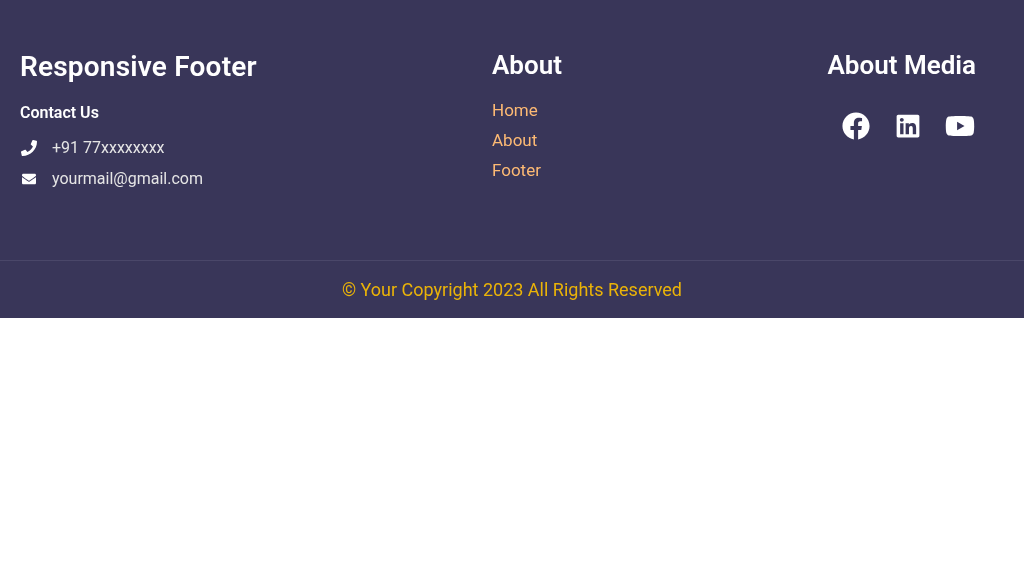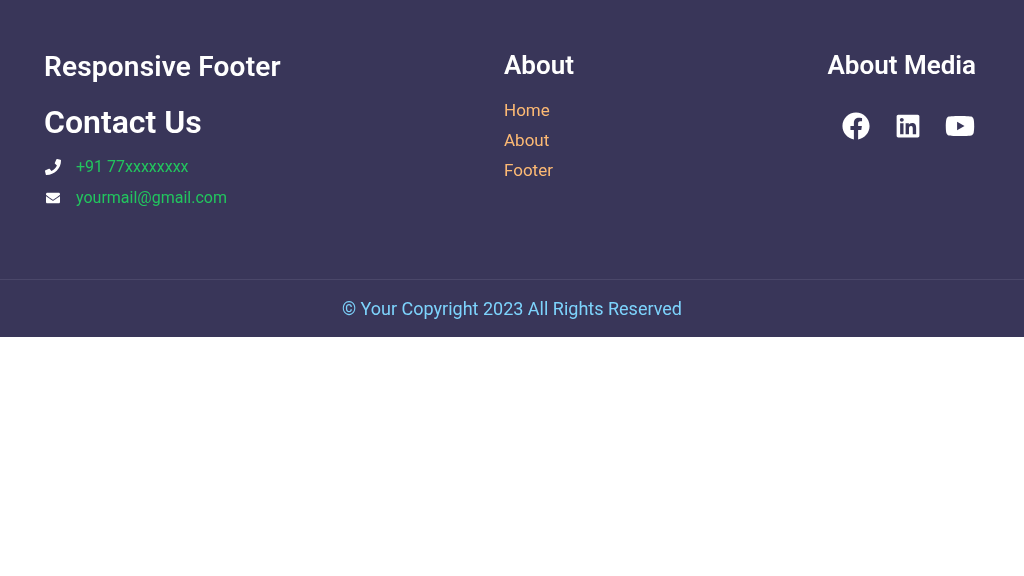--- a/index.html
+++ b/index.html
@@ -13,51 +13,51 @@
       height: 576px;
       background: #ffffff;
     }
     .footer {
       background: #393659;
       color: #ffffff;
       width: 100%;
     }
     .footer-main {
       display: flex;
-      padding: 50px 48px 60px 44px;
-      gap: 40px;
+      padding: 50px 48px 60px 20px;
+      gap: 52px;
     }
     .footer-col-left {
       flex: 0 0 420px;
     }
     .footer-col-mid {
       flex: 0 0 240px;
     }
     .footer-col-right {
       flex: 1;
       text-align: right;
     }
     .footer-title {
       font-size: 28px;
       font-weight: 600;
       margin-bottom: 20px;
       letter-spacing: 0.2px;
     }
     .contact-heading {
-      font-size: 32px;
+      font-size: 16px;
       font-weight: 600;
       margin-bottom: 16px;
     }
     .contact-row {
       display: flex;
       align-items: center;
       gap: 14px;
       margin-bottom: 12px;
       font-size: 16px;
-      color: #22c55e;
+      color: #e5e5e5;
     }
     .icon {
       width: 18px;
       height: 18px;
       display: inline-flex;
       align-items: center;
       justify-content: center;
       fill: #ffffff;
     }
     .section-heading {
@@ -90,21 +90,21 @@
       align-items: center;
       justify-content: center;
       cursor: pointer;
       fill: #ffffff;
     }
     .footer-bottom {
       border-top: 1px solid #4a4769;
       text-align: center;
       padding: 18px 0;
       font-size: 18px;
-      color: #7dd3fc;
+      color: #eab308;
     }
   </style>
 </head>
 <body>
 
 <footer class="footer">
   <div class="footer-main">
 
     <div class="footer-col-left">
       <h2 class="footer-title">Responsive Footer</h2>

